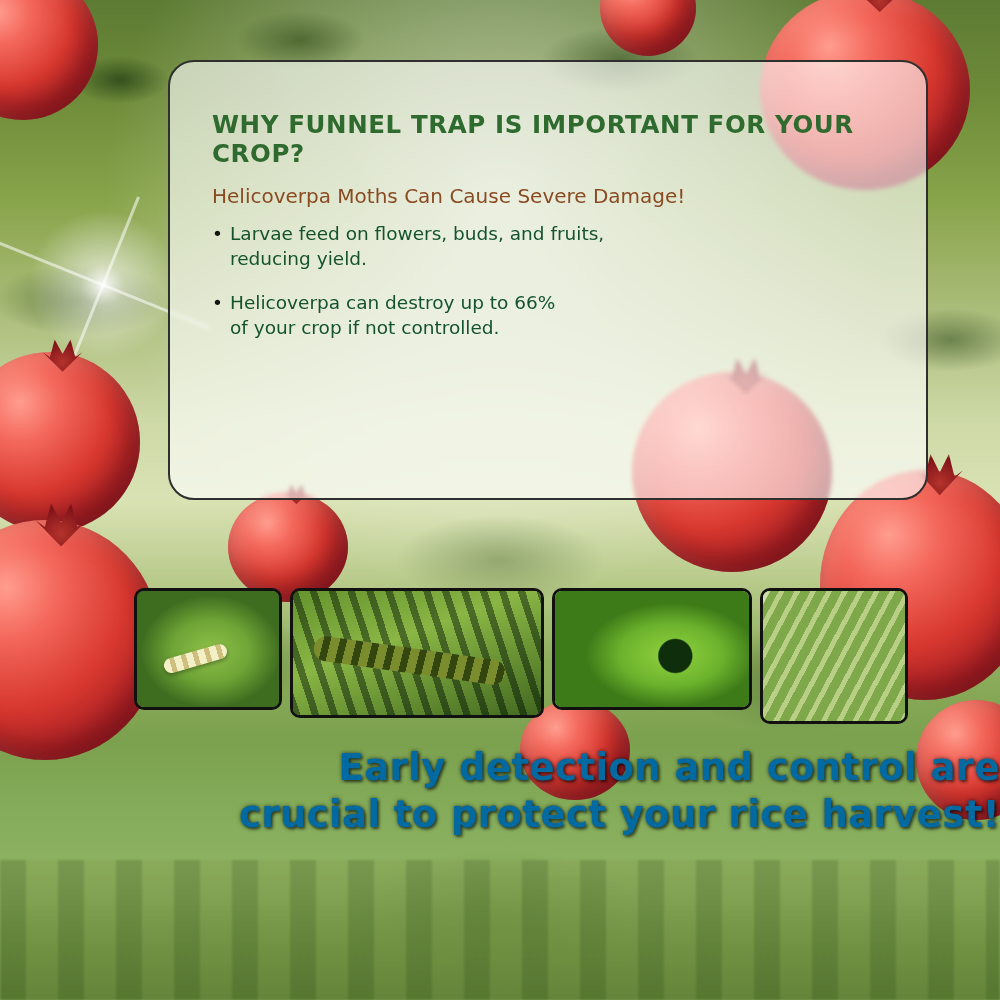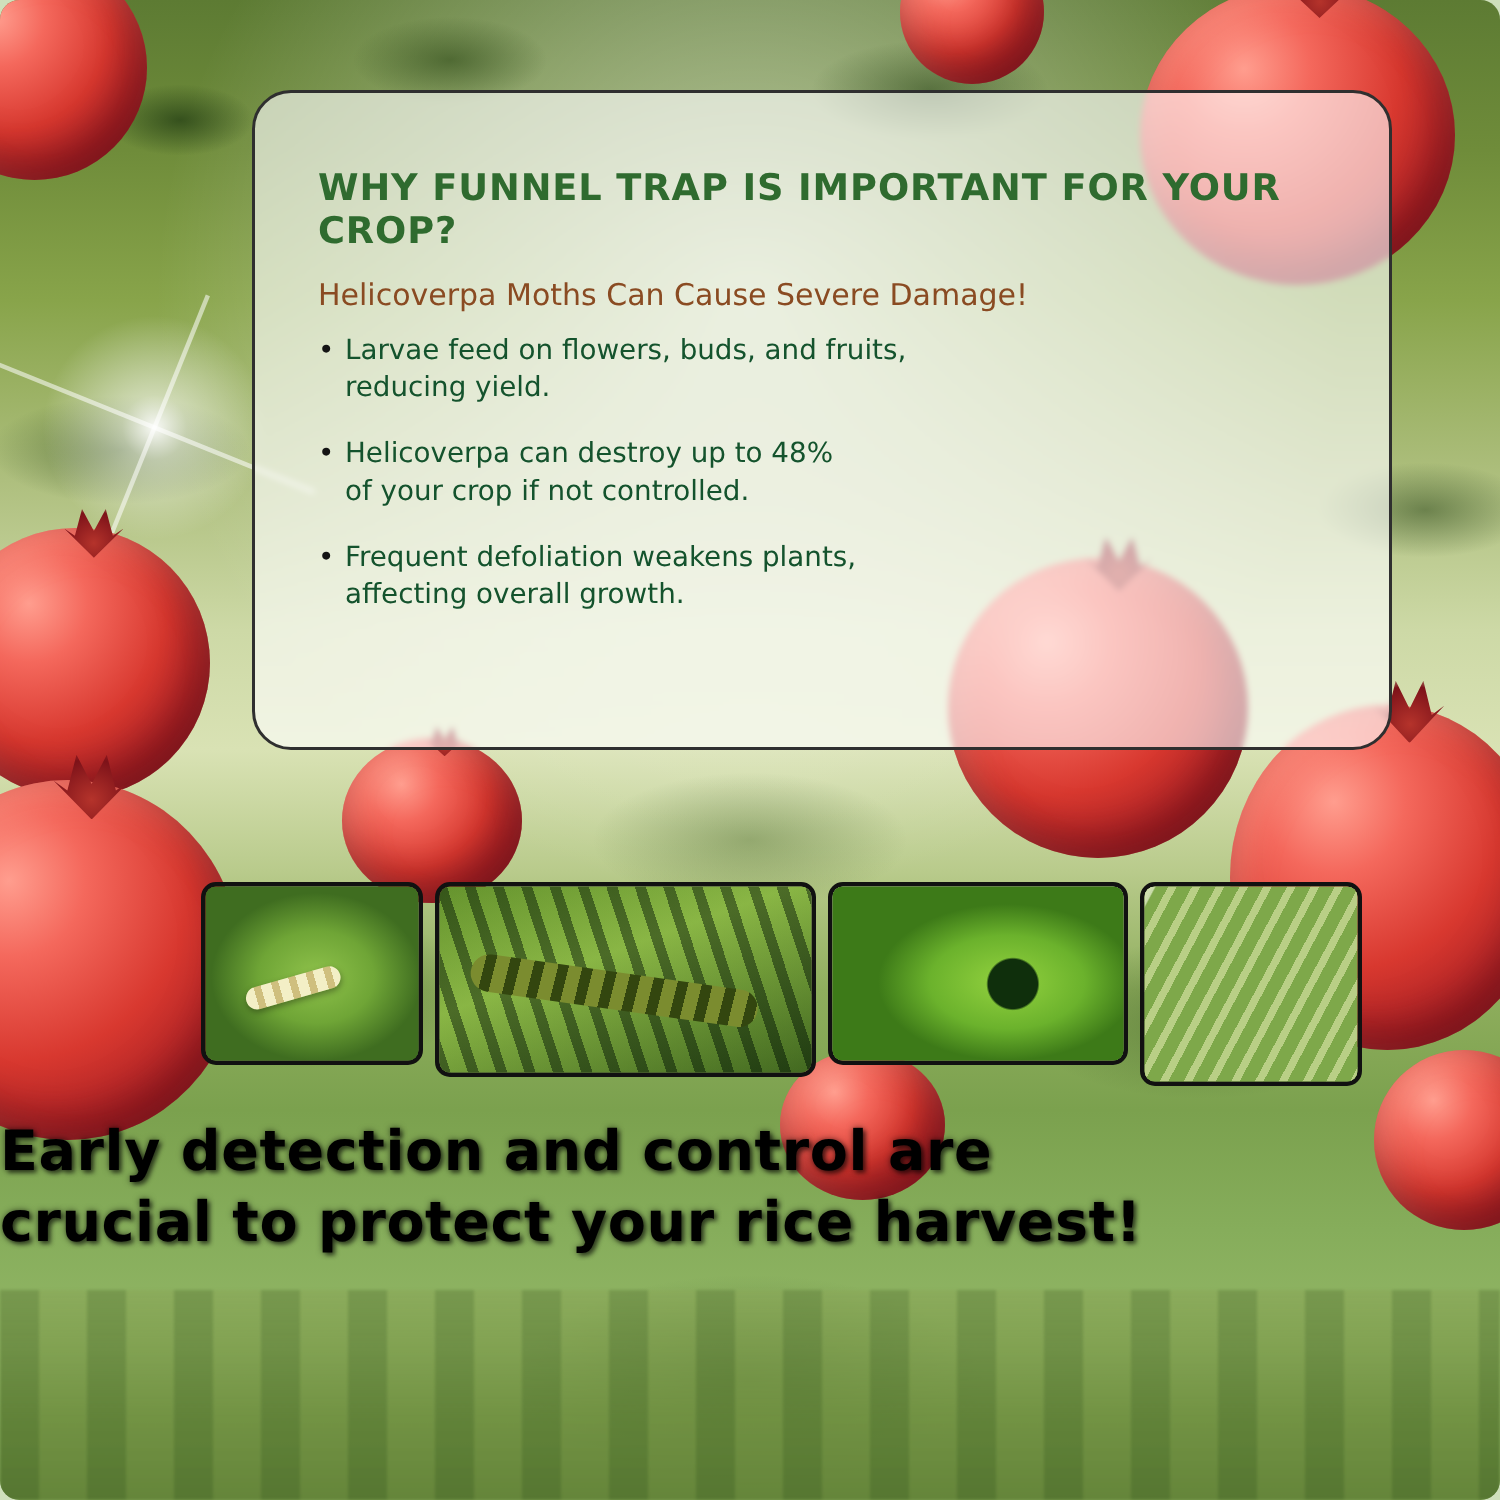--- a/index.html
+++ b/index.html
@@ -8,21 +8,20 @@
     font-family: "DejaVu Sans", sans-serif;
     overflow: hidden;
     background: #cfe0bb;
   }
 
   
   #poster {
     position: relative;
     width: 1000px; height: 1000px;
     overflow: hidden;
-    border-radius: 13px;
   }
   .bg-base {
     position: absolute; inset: 0;
     background:
       radial-gradient(circle at 50% 20%, rgba(255,255,255,0.55) 0%, rgba(255,255,255,0) 42%),
       linear-gradient(180deg,
         #5d7b33 0%,
         #6f8c3a 10%,
         #88a44a 20%,
         #aebf7e 32%,
@@ -186,22 +185,22 @@
     background:
       linear-gradient(118deg, rgba(210,225,180,0.9) 0 6px, rgba(210,225,180,0) 7px) ,
       repeating-linear-gradient(118deg, #b9cf86 0 5px, #7ea84a 5px 14px),
       linear-gradient(180deg, #94b55f 0%, #7aa246 100%);
   }
 
   
   .caption {
     position: absolute;
     left: 0; right: 0; top: 744px;
-    text-align: left;
-    color: #000000;
+    text-align: right;
+    color: #0369a1;
     font-family: "DejaVu Sans", sans-serif;
     font-weight: 700;
     font-size: 37px;
     line-height: 1.28;
     letter-spacing: 0.4px;
     text-shadow:
       0 0 4px rgba(0,0,0,0.55),
       2px 2px 3px rgba(0,0,0,0.5);
     white-space: pre-line;
   }
@@ -226,24 +225,22 @@
   <div class="pom" style="left:820px; top:470px; width:210px; height:230px;"></div>
   <div class="pom small" style="left:520px; top:700px; width:110px; height:100px;"></div>
   <div class="pom small" style="left:916px; top:700px; width:120px; height:120px;"></div>
 
   <div class="card">
     <div class="card-title">WHY FUNNEL TRAP IS IMPORTANT FOR YOUR CROP?</div>
     <div class="card-sub">Helicoverpa Moths Can Cause Severe Damage!</div>
     <ul class="bullets">
       <li>Larvae feed on flowers, buds, and fruits,
 reducing yield.</li>
-      <li>Helicoverpa can destroy up to 48%
+      <li>Helicoverpa can destroy up to 66%
 of your crop if not controlled.</li>
-      <li>Frequent defoliation weakens plants,
-affecting overall growth.</li>
     </ul>
   </div>
 
   <div class="thumbs">
     <div class="thumb t1">
         <div class="art"></div>
       </div>
     <div class="thumb t2">
         <div class="art"></div>
       </div>

